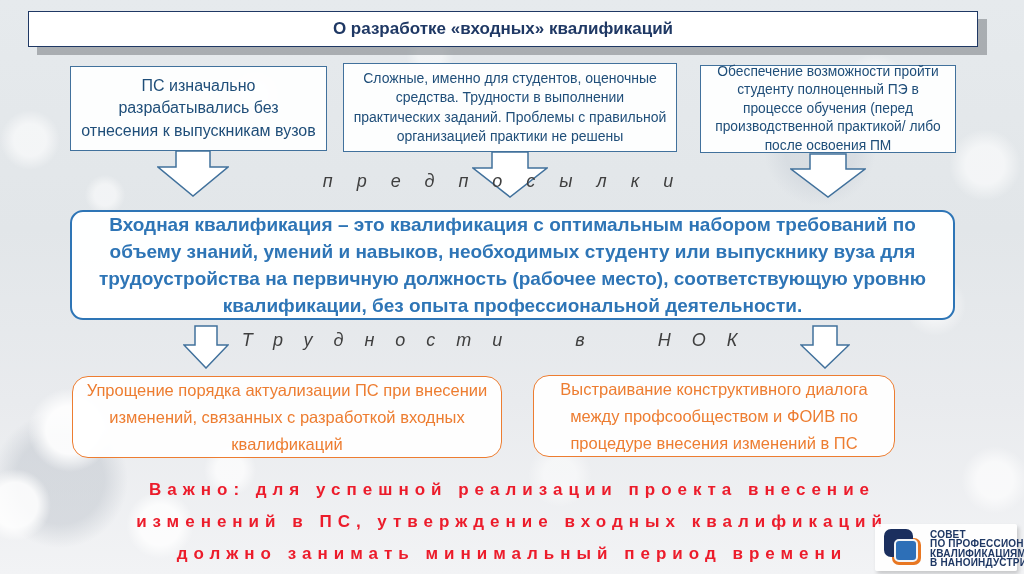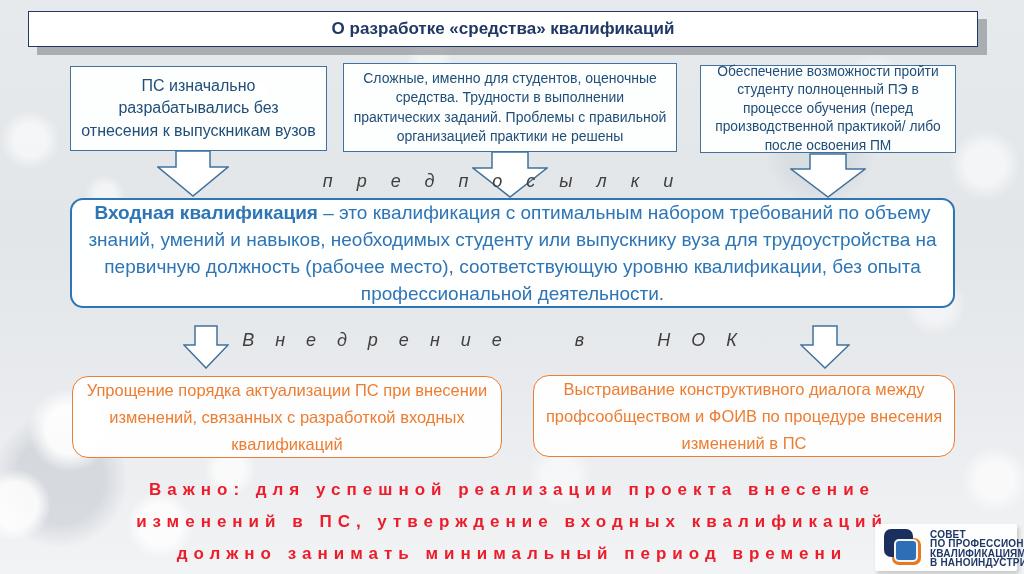--- a/index.html
+++ b/index.html
@@ -46,40 +46,40 @@
   .premise-box p{margin:0;}
   .pbox1{left:70px; top:66px; width:257px; height:85px; font-size:16px; line-height:1.4; padding:4px 10px;}
   .pbox2{left:343px; top:63px; width:334px; height:89px; font-size:14px; line-height:1.38; padding:4px 8px;}
   .pbox3{left:700px; top:65px; width:256px; height:88px; font-size:13.8px; line-height:1.33; padding:4px 8px;}
   
   .spaced-label{ color:var(--label-gray,#3f3f3f); white-space:nowrap; text-align:center; z-index:5;font-style:italic;}
   .lbl-premises{left:280px; top:171px; width:460px; font-size:18px; letter-spacing:24px;}
   .lbl-impl{left:225px; top:330px; width:550px; font-size:18px; letter-spacing:21px; word-spacing:26px;}
   
   .definition-box{
-    left:70px; top:198px; width:885px; height:110px; box-sizing:border-box;
+    left:70px; top:210px; width:885px; height:110px; box-sizing:border-box;
     background:rgba(255,255,255,.97);
     border:2px solid var(--definition-blue,#2e75b6); border-radius:13px;
     display:flex; align-items:center; justify-content:center;
     text-align:center; color:var(--definition-blue,#2e75b6);
-    font-size:19px; line-height:27px; padding:6px 16px; z-index:4;
+    font-size:19px; line-height:27px; padding:6px 16px; z-index:4;font-weight:bold;
   }
   .definition-box p{margin:0;}
   
   .outcome-box{
     background:rgba(255,255,255,.93);
     border:1.5px solid var(--orange,#ed7d31); border-radius:16px;
     color:var(--orange,#ed7d31);
     display:flex; align-items:center; justify-content:center;
     text-align:center; box-sizing:border-box;
     font-size:16.5px; line-height:27px; padding:2px 10px;
   }
   .outcome-box p{margin:0;}
   .obox1{left:72px;  top:376px; width:430px; height:82px;}
-  .obox2{left:533px; top:375px; width:422px; height:82px;}
+  .obox2{left:533px; top:375px; width:362px; height:82px;}
   
   .important-note{
     left:0; top:474px; width:1024px; text-align:center;
     color:var(--red,#ec1c2b); font-weight:bold; font-size:17px;
     letter-spacing:6px; line-height:32px; white-space:nowrap;
   }
   
   .arrow{z-index:3;}
   .arrow svg{display:block;}
   
@@ -98,21 +98,21 @@
     letter-spacing:.2px; text-transform:uppercase;
   }
   .logo-text div{white-space:nowrap;}
 </style>
 </head>
 <body>
 
 <div class="slide">
 
   <header class="abs title-bar">
-    <h1>О разработке «средства» квалификаций</h1>
+    <h1>О разработке «входных» квалификаций</h1>
   </header>
 
   <section class="abs premise-box pbox1">
     <p>ПС изначально разрабатывались без отнесения к выпускникам вузов</p>
   </section>
   <section class="abs premise-box pbox2">
     <p>Сложные, именно для студентов, оценочные средства. Трудности в выполнении практических заданий. Проблемы с правильной организацией практики не решены</p>
   </section>
   <section class="abs premise-box pbox3">
     <p>Обеспечение возможности пройти студенту полноценный ПЭ в процессе обучения (перед производственной практикой/ либо после освоения ПМ</p>
@@ -144,21 +144,21 @@
     <svg width="46" height="44" viewBox="0 0 46 44">
       <polygon points="12,1 34,1 34,20 45,20 23,43 1,20 12,20" fill="#ffffff" stroke="#41719c" stroke-width="1.5"></polygon>
     </svg>
   </span>
   <span class="abs arrow" style="left:800px;top:325px;">
     <svg width="50" height="44" viewBox="0 0 50 44">
       <polygon points="13,1 37,1 37,20 49,20 25,43 1,20 13,20" fill="#ffffff" stroke="#41719c" stroke-width="1.5"></polygon>
     </svg>
   </span>
 
-  <div class="abs spaced-label lbl-impl">Внедрение в НОК</div>
+  <div class="abs spaced-label lbl-impl">Трудности в НОК</div>
 
   <section class="abs outcome-box obox1">
     <p>Упрощение порядка актуализации ПС при внесении изменений, связанных с разработкой входных квалификаций</p>
   </section>
   <section class="abs outcome-box obox2">
     <p>Выстраивание конструктивного диалога между профсообществом и ФОИВ по процедуре внесения изменений в ПС</p>
   </section>
 
   <div class="abs important-note">
     <div>Важно: для успешной реализации проекта внесение</div>

